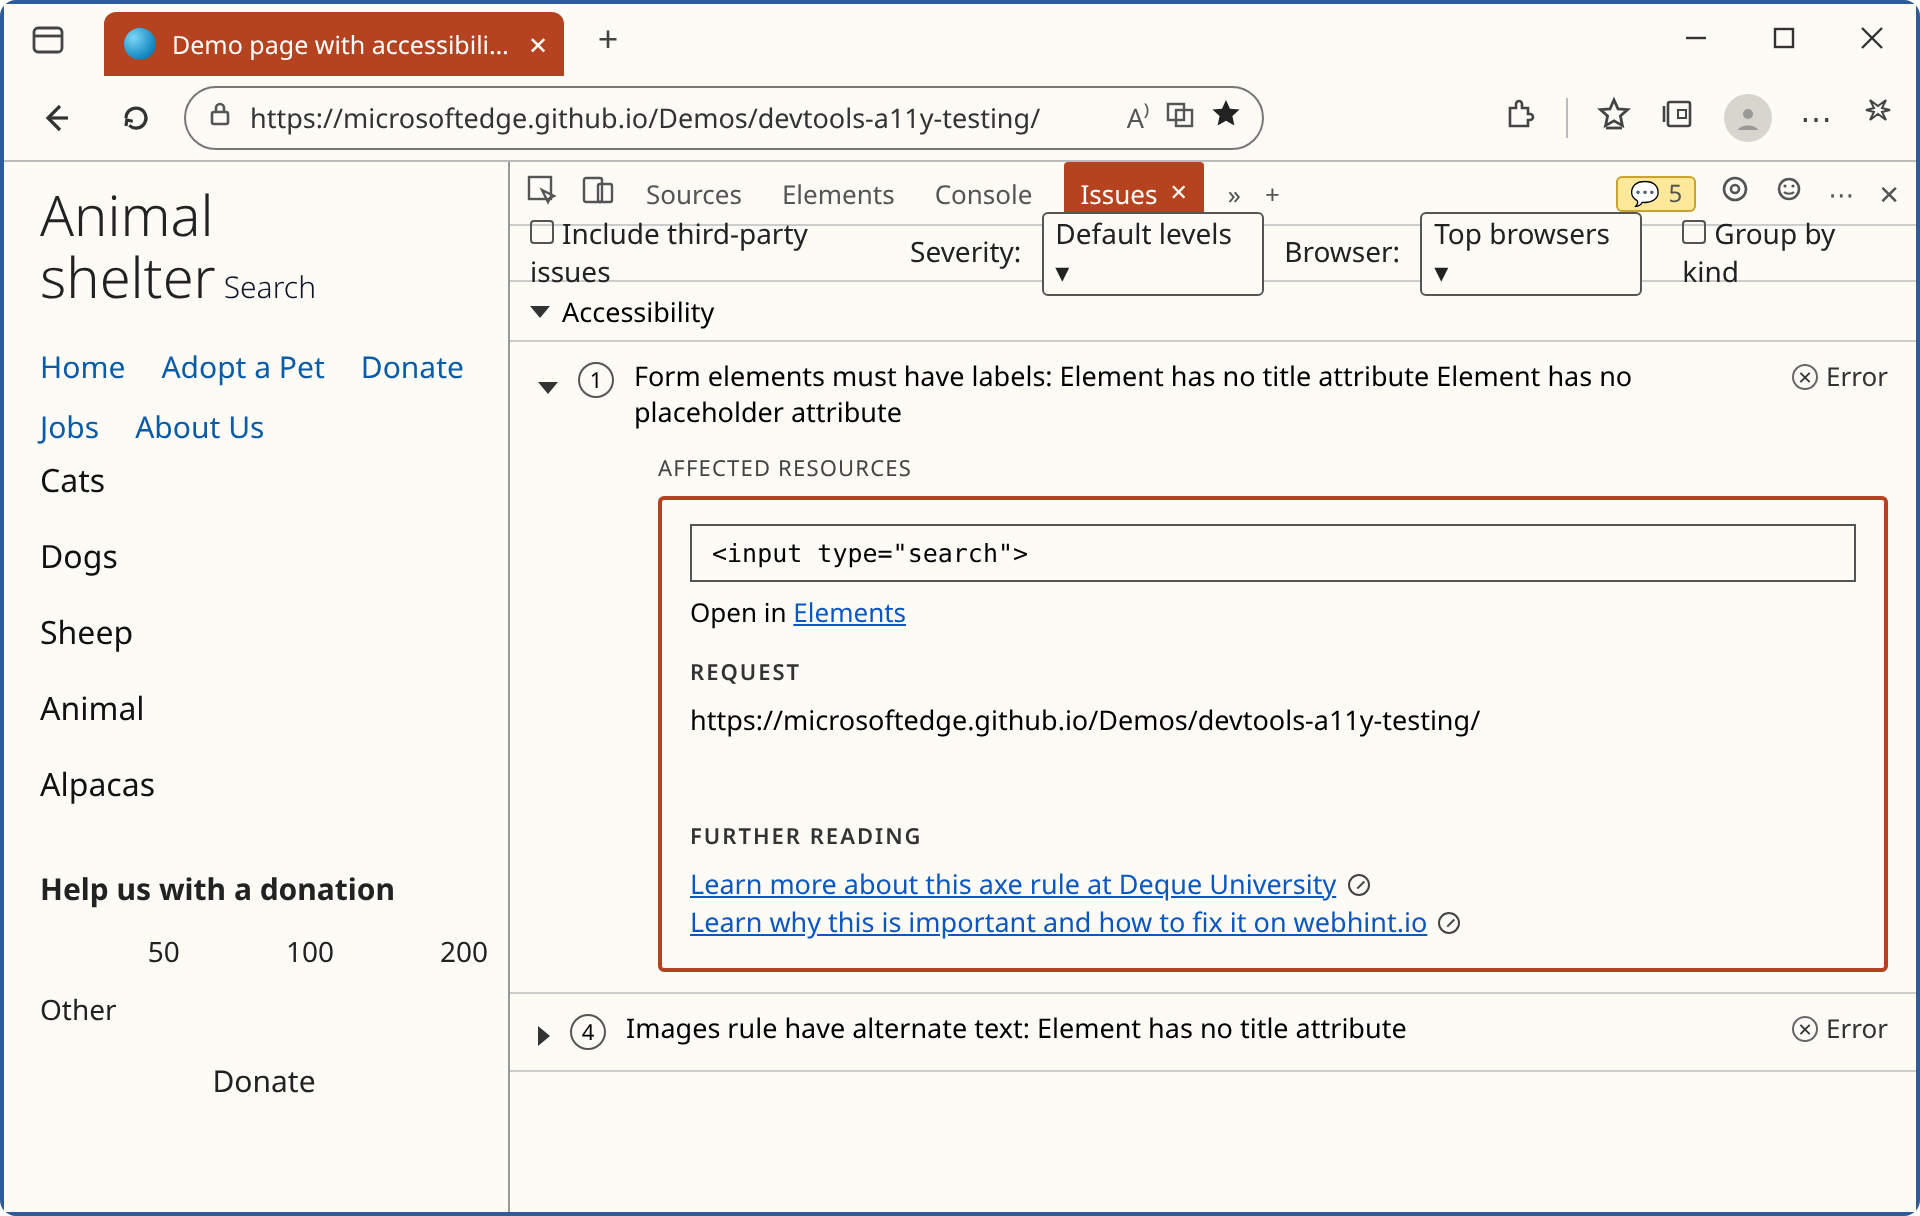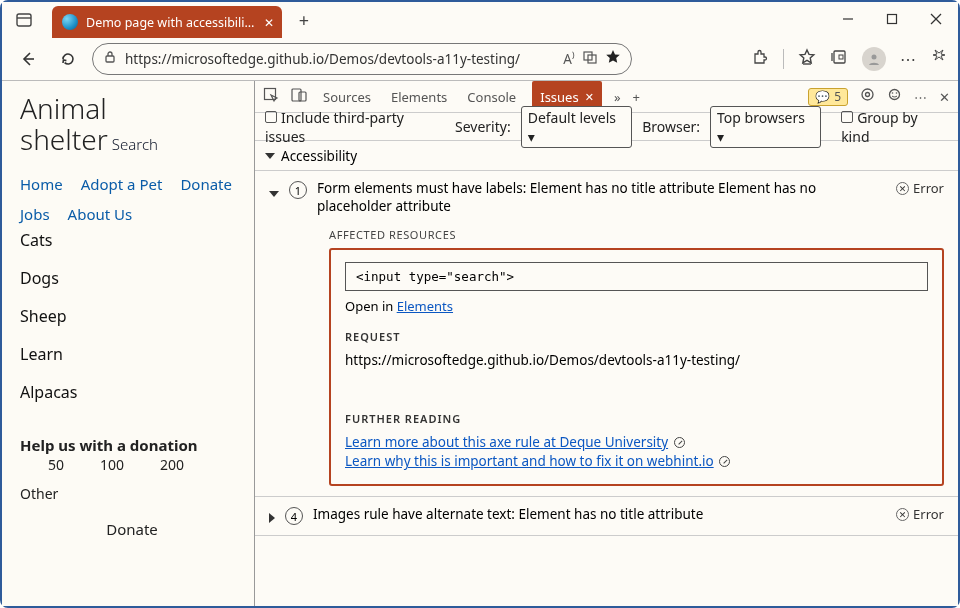--- a/index.html
+++ b/index.html
@@ -31,21 +31,21 @@
   
   .content { flex: 1; display: flex; min-height: 0; border-top: 1px solid #bbb;}
   .page { width: 252px; background: #fdfbf5; overflow-y: scroll; overflow-x: auto; position: relative; padding: 12px 10px 12px 18px; color:#222;}
   .page h1 { font-weight: 300; font-size: 28px; line-height: 1.1; }
   .page .srch { display:inline; margin-left: 4px; font-size:15px; color:#0f172a; }
   .nav1 { margin-top: 14px; display:flex; flex-wrap:wrap; gap: 0 18px; font-size:15px; }
   .nav1 a { color:#0a5ca8; cursor:pointer; line-height:2; }
   .animals { display:flex; flex-direction:column; gap: 16px; font-size:16px; color:#111;}
   .donate { margin-top: 32px; }
   .donate h3 { font-size: 15px; font-weight: 700; }
-  .donate .amts { display:flex; gap: 36px; margin-top: 0; font-size: 14px; padding-left:28px;}
+  .donate .amts { display:flex; gap: 53px; margin-top: 12px; font-size: 14px; padding-left:28px;justify-content:flex-end;}
   .donate .other { margin-top:10px; font-size:14px;}
   .donate .dbtn { margin-top:16px; text-align:center; font-size:15px; }
 
   .page::-webkit-scrollbar { width: 16px; height:16px; }
   .page::-webkit-scrollbar-track { background: #eee; }
   .page::-webkit-scrollbar-thumb { background: #555; border-radius: 0; }
   .page::-webkit-scrollbar-button { height:16px; background:#eee; }
 
   
   .devtools { flex: 1; display: flex; flex-direction: column; background: #fdfbf6; border-left: 1px solid #999; min-width:0;}
@@ -189,21 +189,21 @@
         <a>Home</a>
         <a>Adopt a Pet</a>
         <a>Donate</a>
         <a>Jobs</a>
         <a>About Us</a>
       </div>
       <div class="animals">
         <span>Cats</span>
         <span>Dogs</span>
         <span>Sheep</span>
-        <span>Learn</span>
+        <span>Animal</span>
         <span>Alpacas</span>
       </div>
       <div class="donate">
         <h3>Help us with a donation</h3>
         <div class="amts">
           <span>50</span>
           <span>100</span>
           <span>200</span>
         </div>
         <div class="other">Other</div>

